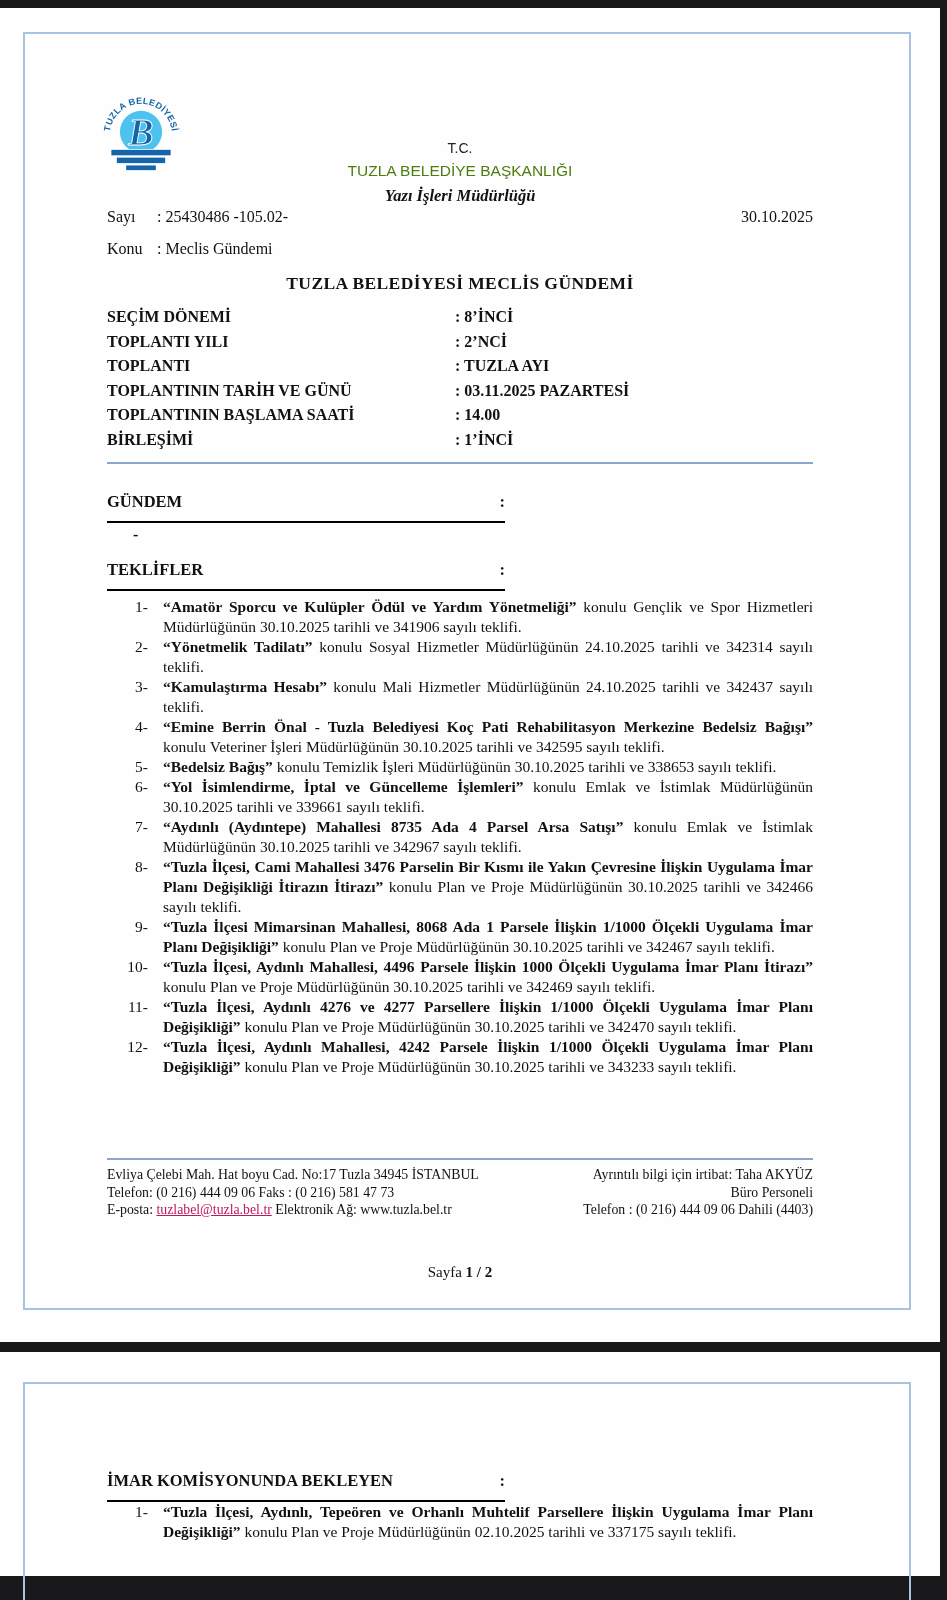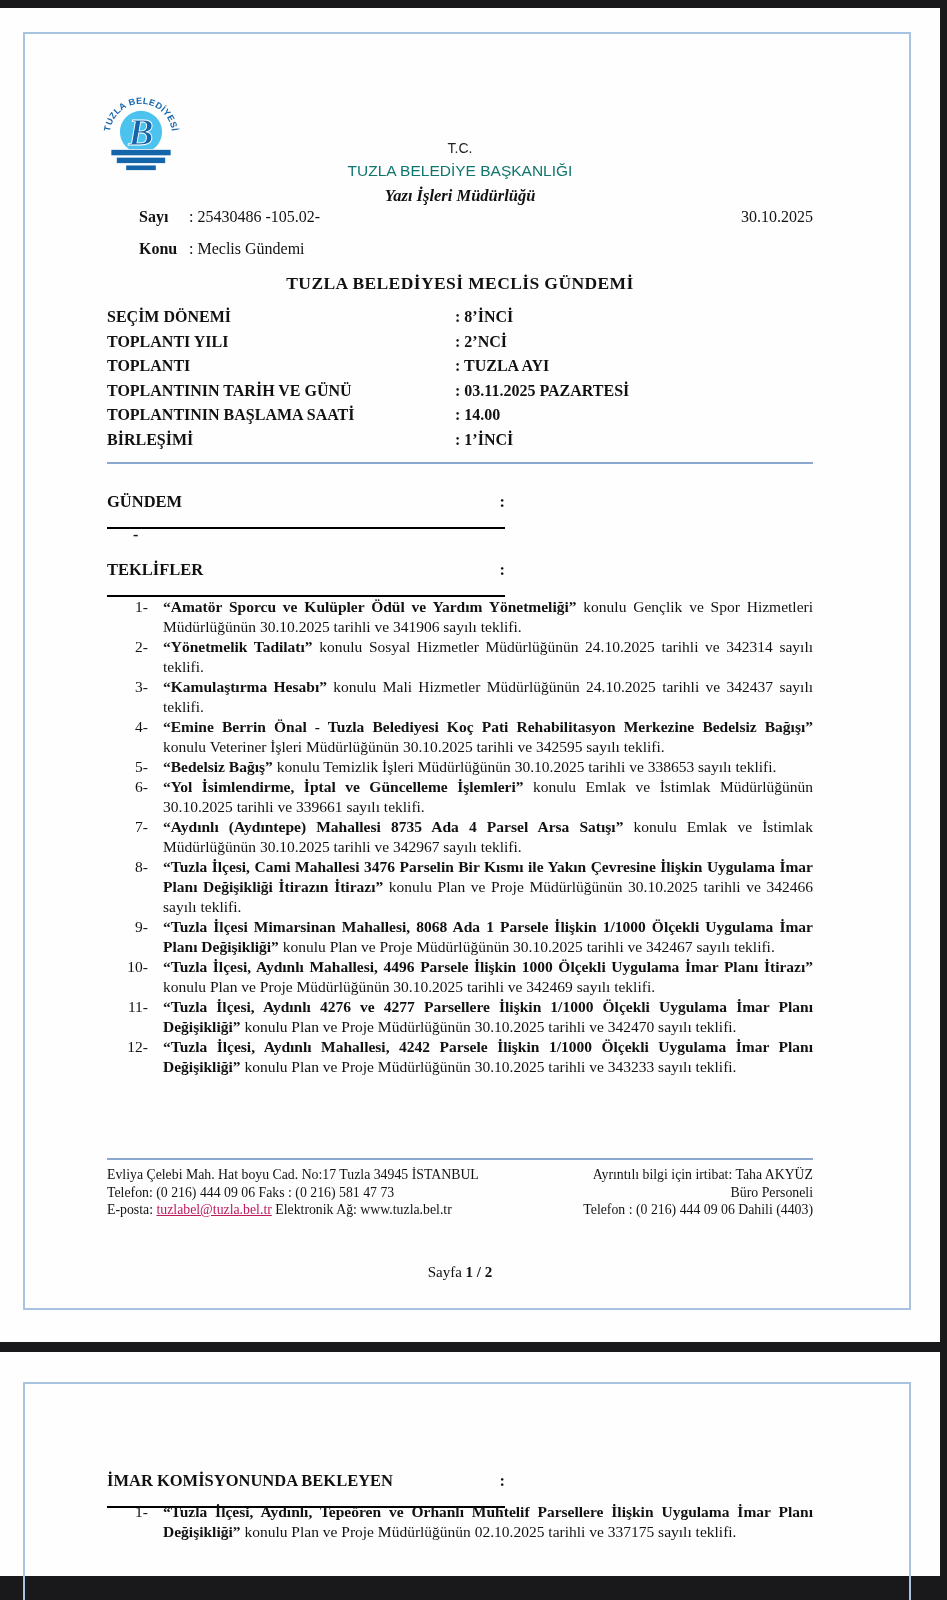--- a/index.html
+++ b/index.html
@@ -11,37 +11,37 @@
   .page1 { top:8px; height:1334px; }
   .page2 { top:1352px; height:224px; }
   .frame { position:absolute; border:2px solid #a8c3e0; }
   .frame1 { left:23px; top:24px; width:888px; height:1278px; }
   .frame2 { left:23px; top:30px; width:888px; height:260px; border-bottom:none; }
 
   .logo { position:absolute; left:102px; top:74px; width:78px; height:92px; }
 
   .hdr-center { position:absolute; left:230px; top:108px; width:460px; text-align:center; }
   .hdr-tc { font-family:"Liberation Sans", sans-serif; font-size:14px; line-height:21px; color:#222;margin-top:22px; }
-  .hdr-org { font-family:"Liberation Sans", sans-serif; font-size:15.5px; line-height:24px; color:#0f766e; }
+  .hdr-org { font-family:"Liberation Sans", sans-serif; font-size:15.5px; line-height:24px; color:#4d7c0f; }
   .hdr-dept { font-size:16.5px; line-height:25px; font-weight:bold; font-style:italic; }
 
   .meta-row { position:absolute; left:107px; width:706px; display:flex; justify-content:space-between; font-size:16px; }
   .row-sayi { top:200px; } .row-konu { top:232px; }
-  .meta-left b { display:inline-block; width:50px; font-weight:bold;margin-left:32px; }
+  .meta-left b { display:inline-block; width:50px; font-weight:normal; }
 
   .doc-title { position:absolute; left:107px; top:265px; width:706px; text-align:center; font-weight:bold; font-size:17.5px; letter-spacing:.4px; }
 
   .details { position:absolute; left:107px; top:297px; width:706px; font-size:16px; font-weight:bold; }
   .details .drow { display:flex; line-height:24.6px; }
   .details .dlabel { width:348px; }
 
   .rule { position:absolute; left:107px; width:706px; height:2px; background:#8aa7cd; }
   .rule1 { top:454px; } .rule-footer { top:1150px; }
 
-  .sec-head { position:absolute; left:107px; width:398px; display:flex; justify-content:space-between; font-weight:bold; font-size:16.5px; line-height:19px; border-bottom:2px solid #000; padding-bottom:16px; }
+  .sec-head { position:absolute; left:107px; width:398px; display:flex; justify-content:space-between; font-weight:bold; font-size:16.5px; line-height:19px; border-bottom:2px solid #000; padding-bottom:10px; }
   .head-gundem { top:484px; } .head-teklifler { top:552px; } .head-imar { top:119px; }
 
   .dash { position:absolute; left:133px; top:518px; font-weight:bold; font-size:16px; }
 
   .list { position:absolute; left:107px; width:706px; font-size:15.5px; }
   .list-p1 { top:589px; } .list-p2 { top:150px; }
   .item { display:flex; }
   .item .num { flex:0 0 56px; text-align:right; padding-right:15px; line-height:20px; }
   .item .txt { flex:1 1 auto; text-align:justify; line-height:20px; }
   .item .txt b { font-weight:bold; }

